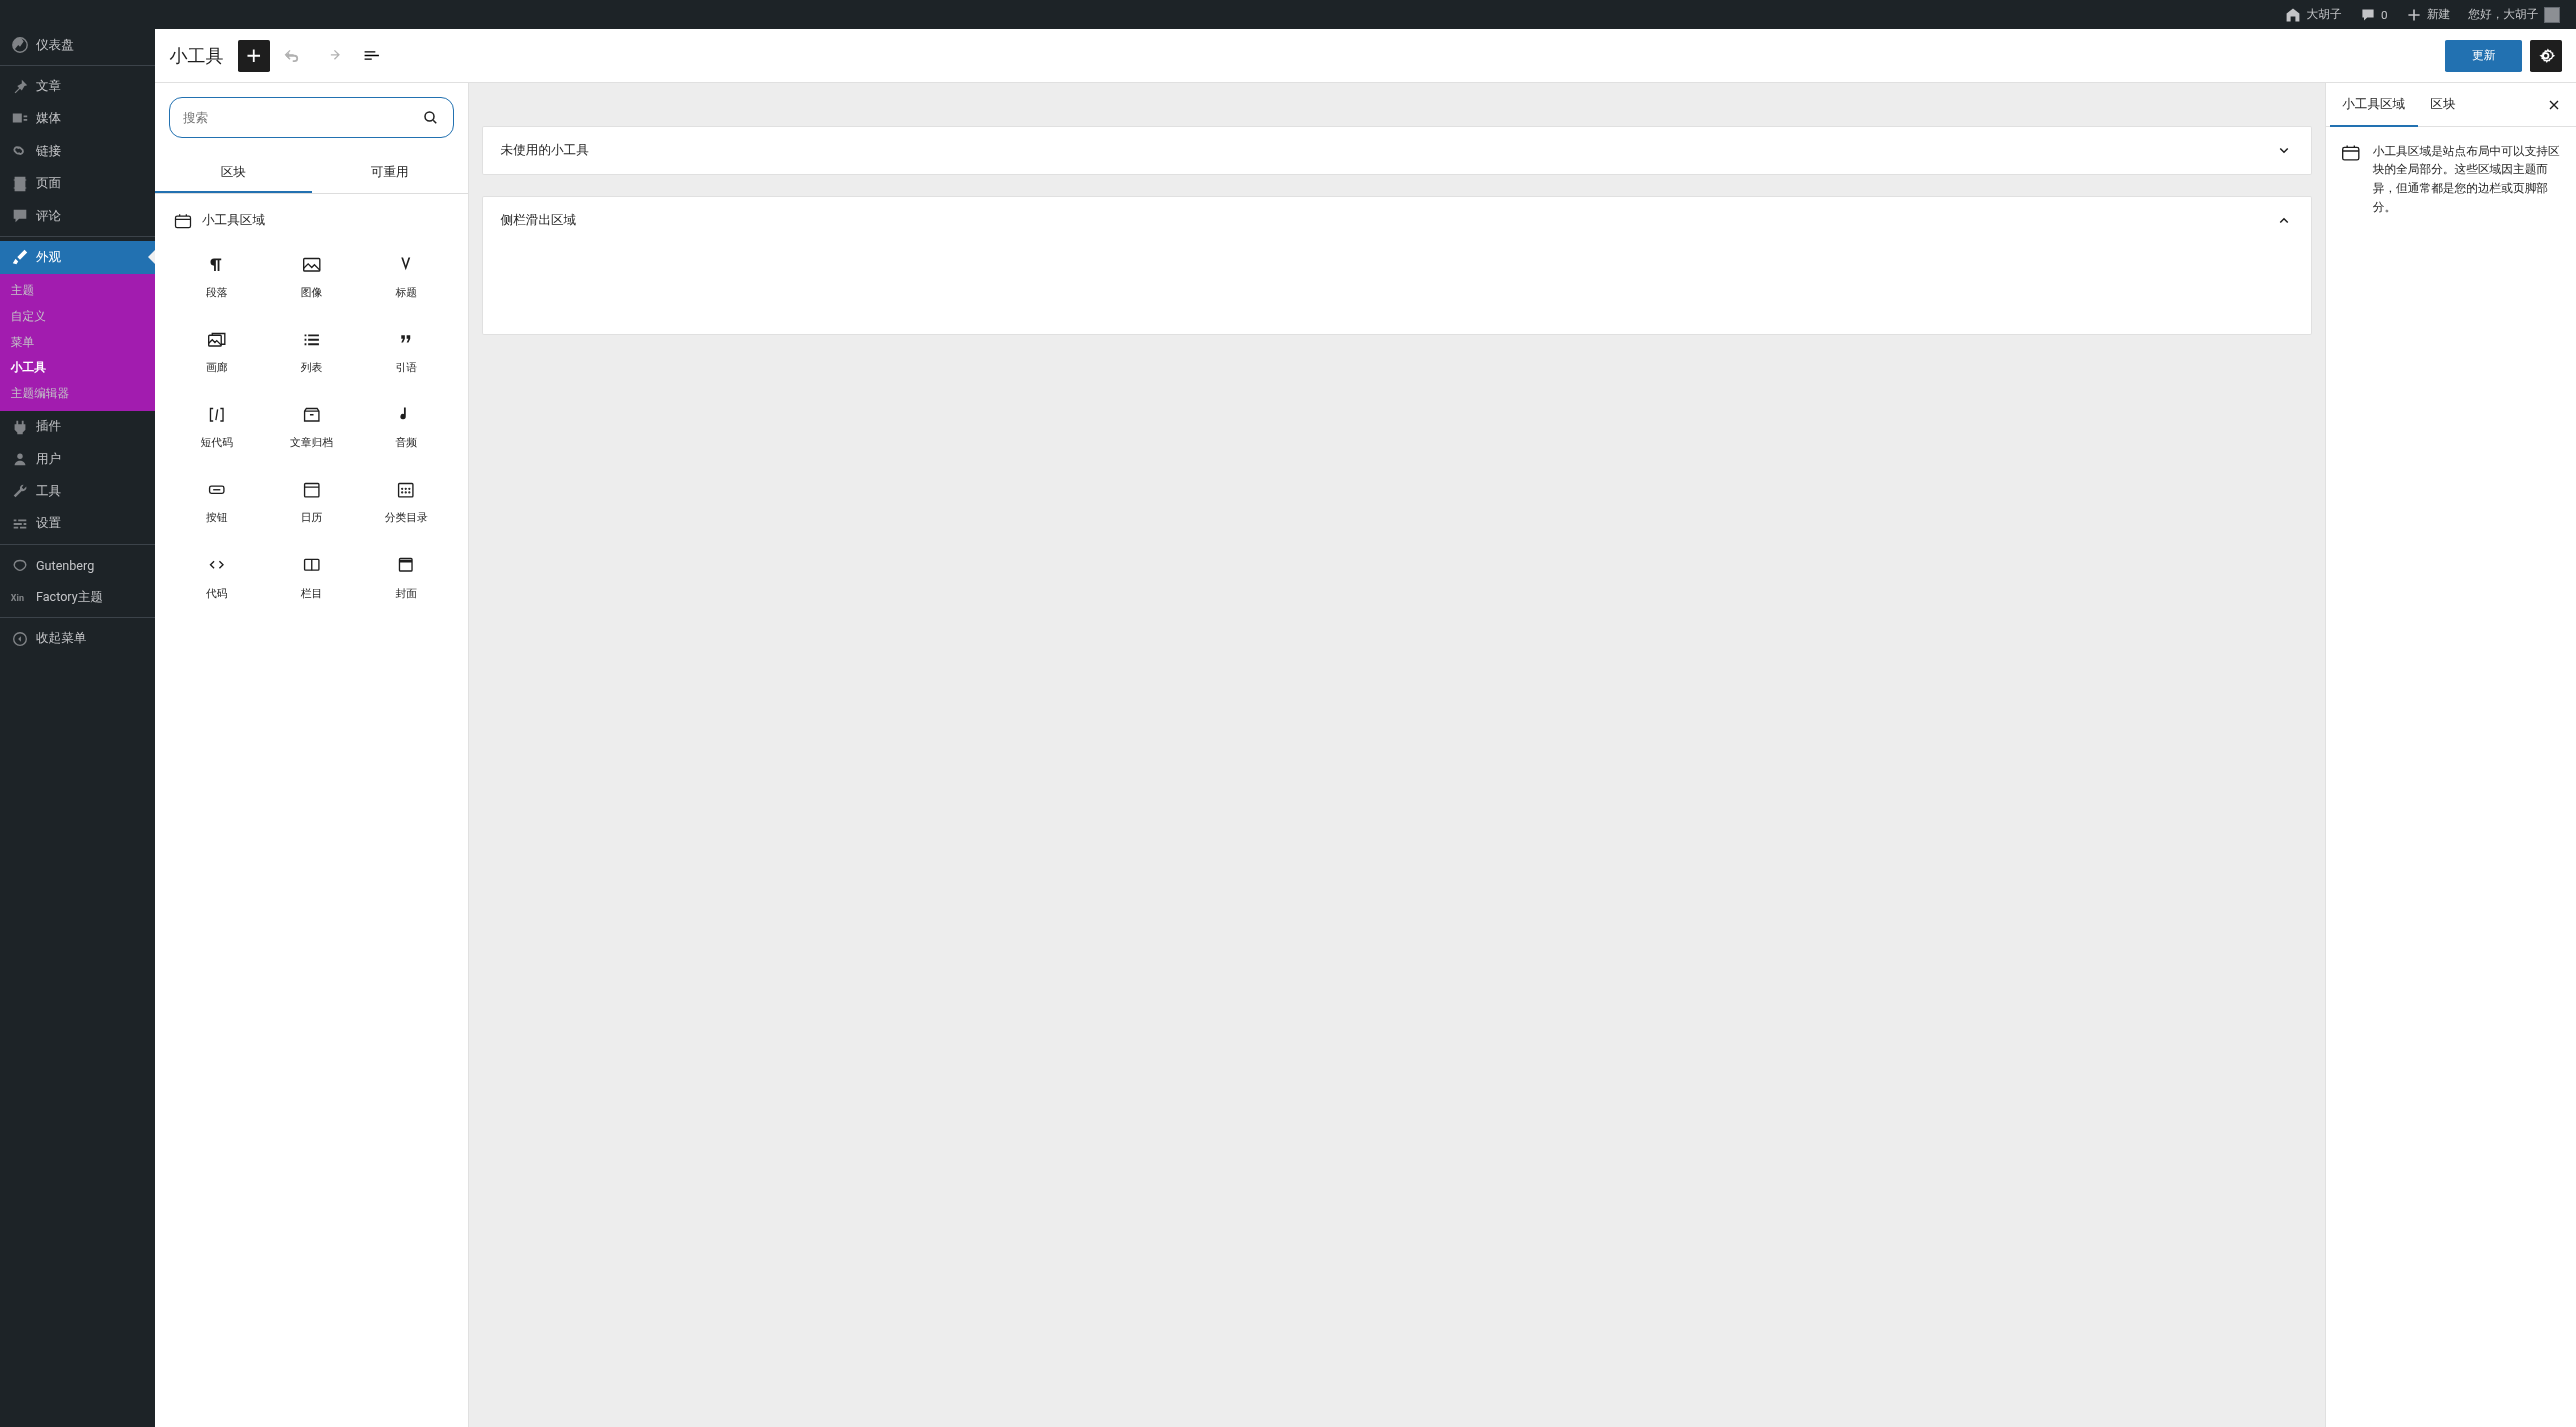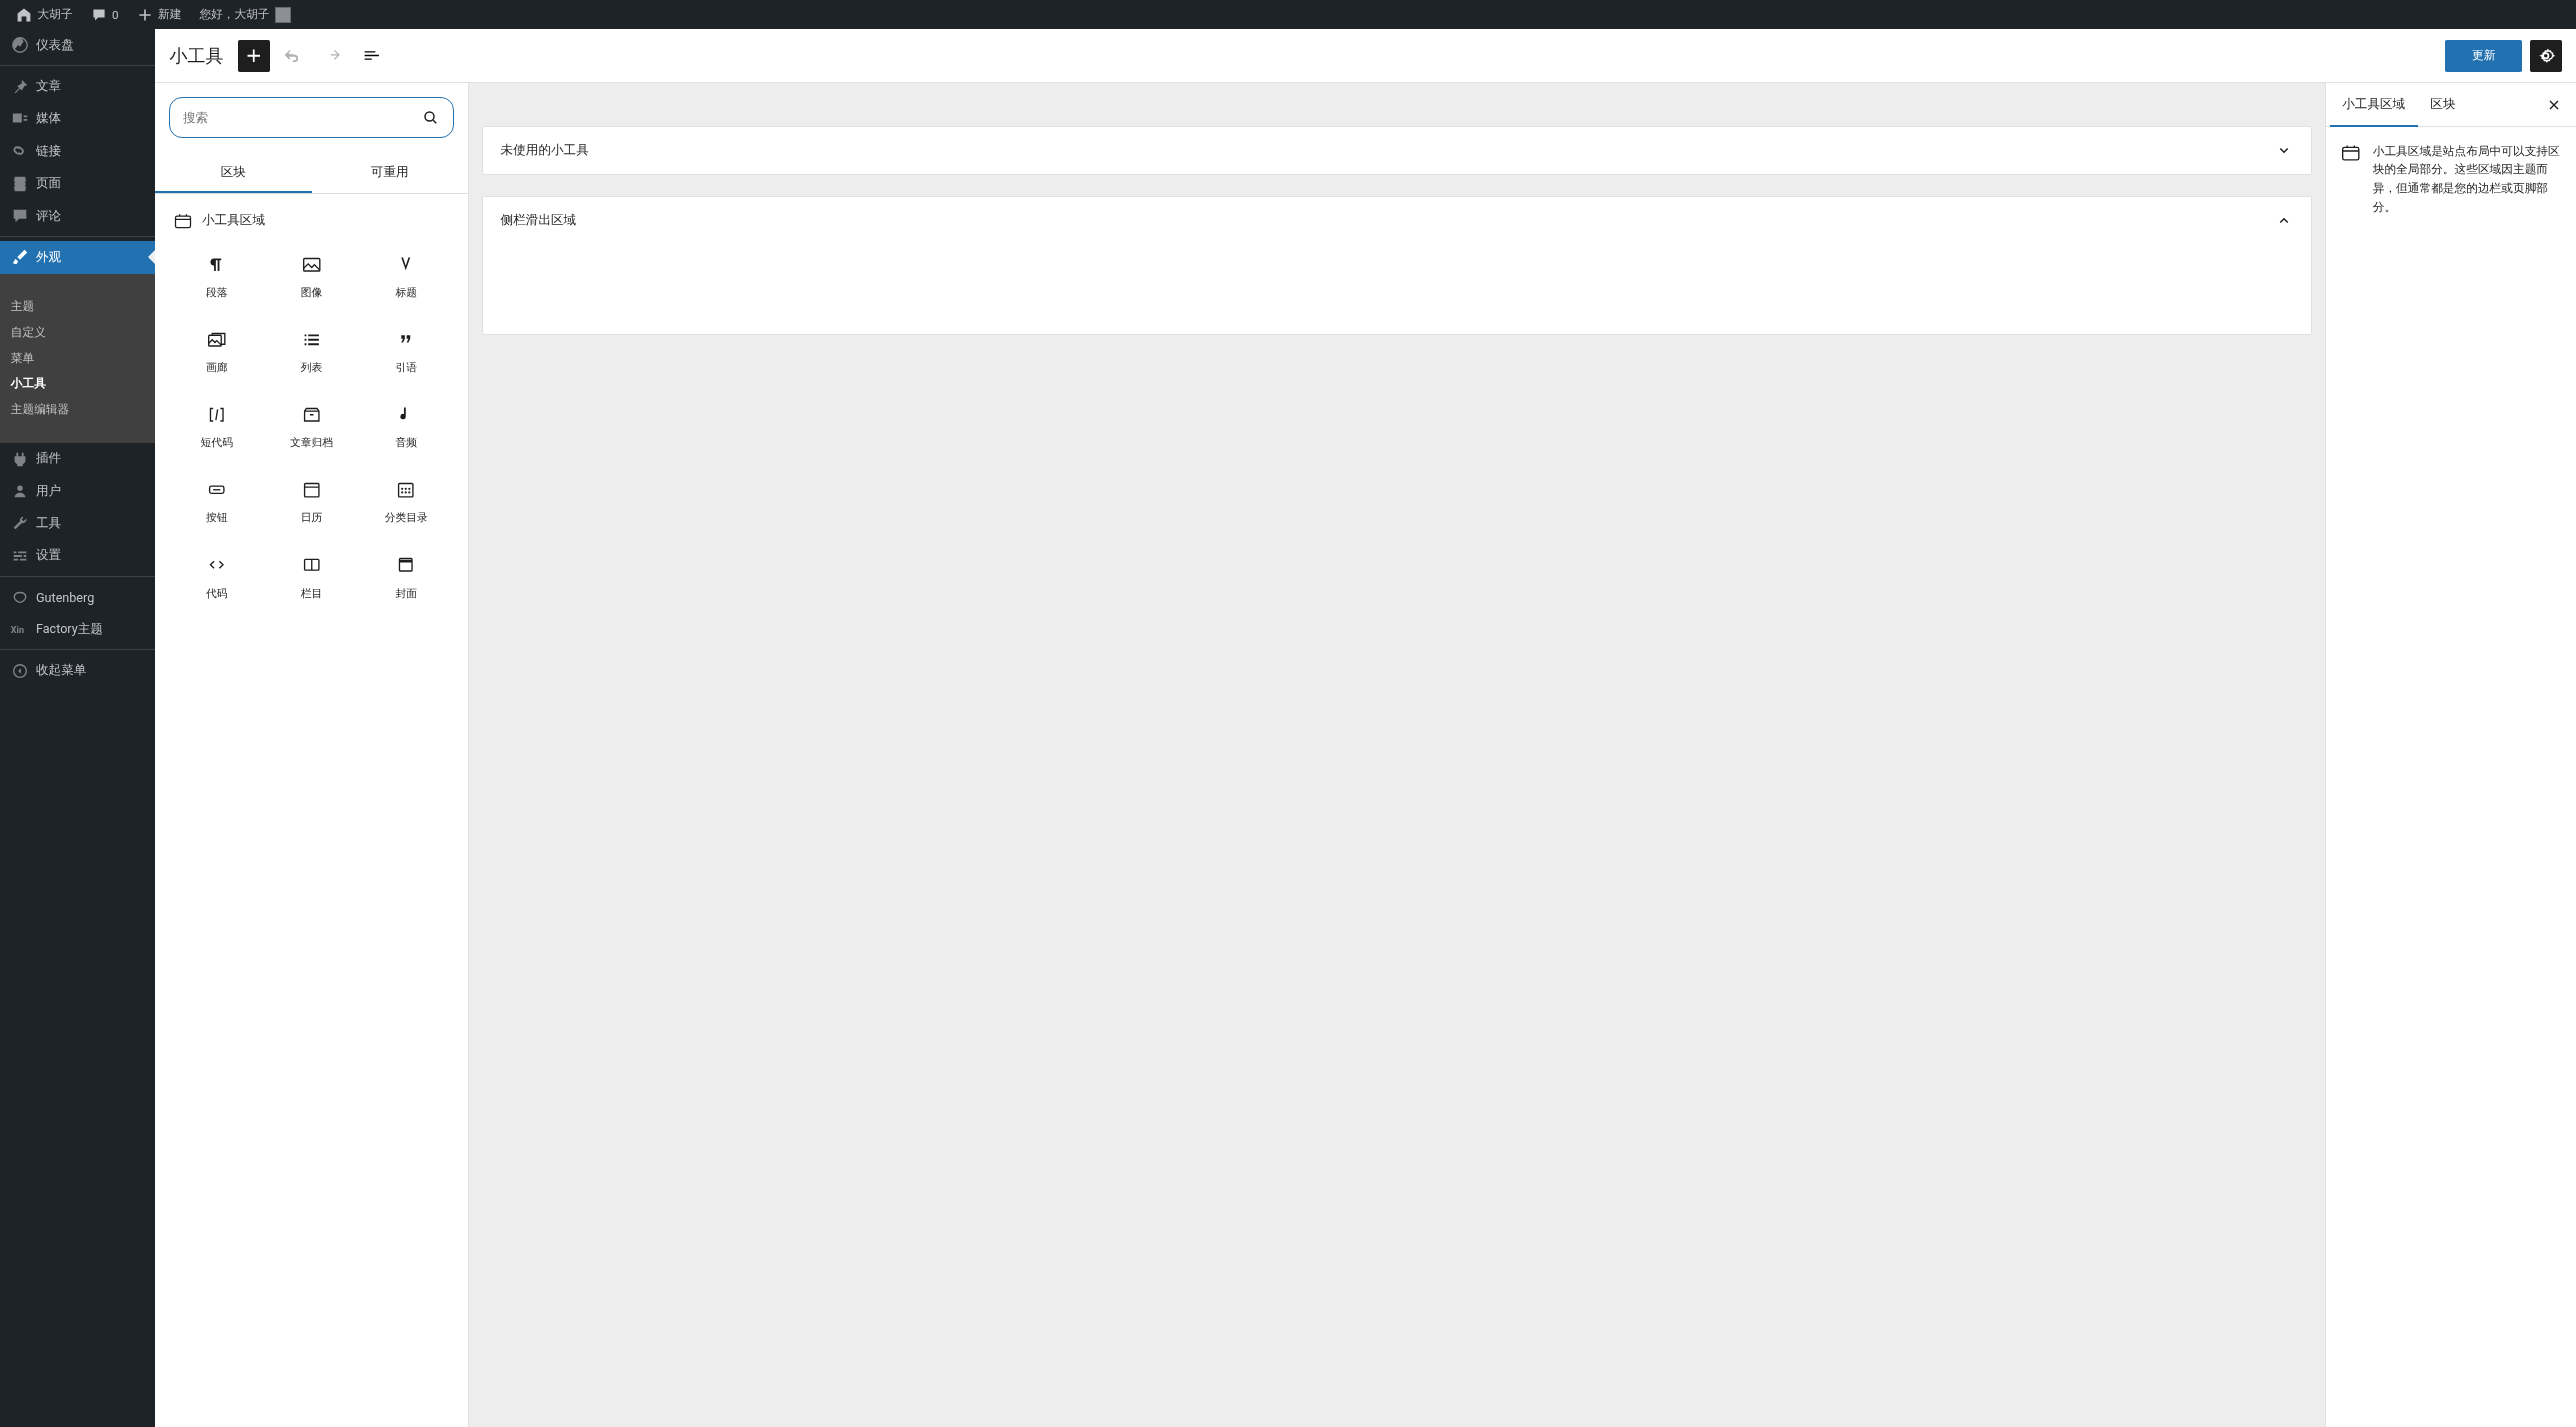--- a/index.html
+++ b/index.html
@@ -1,36 +1,36 @@
 <!DOCTYPE html>
 <html style="font-size:14.4px"><head>
 <meta charset="utf-8">
 <style>
 *{box-sizing:border-box;margin:0;padding:0}
 body{font-family:-apple-system,BlinkMacSystemFont,"Segoe UI",Roboto,sans-serif;font-size:11.7px;color:#1e1e1e;background:#f0f0f1;overflow:hidden}
 .app{display:flex;flex-direction:column;height:100vh;width:100vw}
 
 
-.adminbar{height:29px;background:#1d2327;color:#c3c4c7;display:flex;align-items:center;justify-content:flex-start;padding:0 7.2px;font-size:11.7px}
+.adminbar{height:29px;background:#1d2327;color:#c3c4c7;display:flex;align-items:center;justify-content:flex-end;padding:0 7.2px;font-size:11.7px}
 .adminbar-left,.adminbar-right{display:flex;align-items:center;gap:0}
 .adminbar-item{display:flex;align-items:center;gap:5.4px;padding:0 9px;height:29px;cursor:pointer;color:#c3c4c7}
 .adminbar-icon{width:16px;height:16px;display:flex;align-items:center;justify-content:center}
 .avatar{width:16px;height:16px;background:#8c8f94;border:0.9px solid #646970}
 
 
 .bodywrap{display:flex;flex:1;min-height:0}
 
 
 .sidebar{width:155px;background:#1d2327;color:#c3c4c7;display:flex;flex-direction:column;font-size:12.6px;overflow-y:auto}
 .menu-item{display:flex;align-items:center;gap:7.2px;padding:7.2px 10.8px;cursor:pointer;color:#c3c4c7;position:relative}
 .menu-item.current{background:#2271b1;color:#fff}
 .menu-item.current::after{content:"";position:absolute;right:0;top:50%;transform:translateY(-50%);border:7.2px solid transparent;border-right-color:#f0f0f1}
 .menu-icon{width:18px;height:18px;display:flex;align-items:center;justify-content:flex-start;opacity:.6}
 .menu-item.current .menu-icon{opacity:1}
-.submenu{background:#404040;padding:20px 0}
+.submenu{background:#a21caf;padding:4px 0}
 .submenu-item{padding:5.4px 10.8px;cursor:pointer;color:#c3c4c7;font-size:11.7px}
 .submenu-item.current{color:#fff;font-weight:600}
 .menu-sep{height:4.5px;border-bottom:0.9px solid #3c434a;margin:0 0 4.5px}
 
 
 .content{flex:1;display:flex;flex-direction:column;background:#fff;min-width:0}
 
 
 .ed-header{height:54px;border-bottom:0.9px solid #e0e0e0;display:flex;align-items:center;justify-content:space-between;padding:0 14.4px}
 .ed-header-left{display:flex;align-items:center;gap:7.2px}

